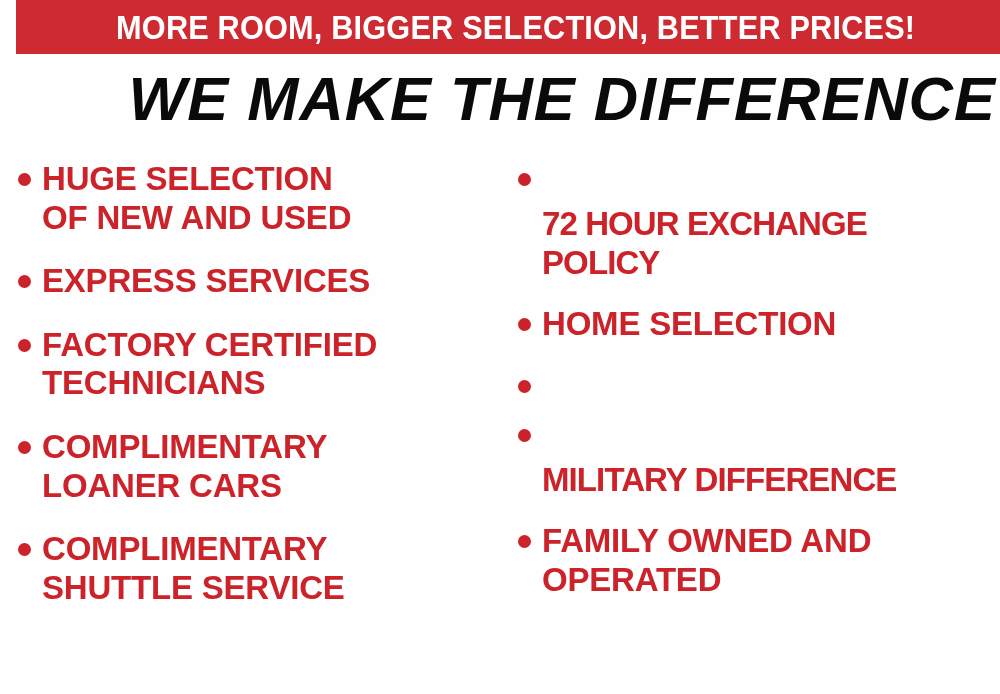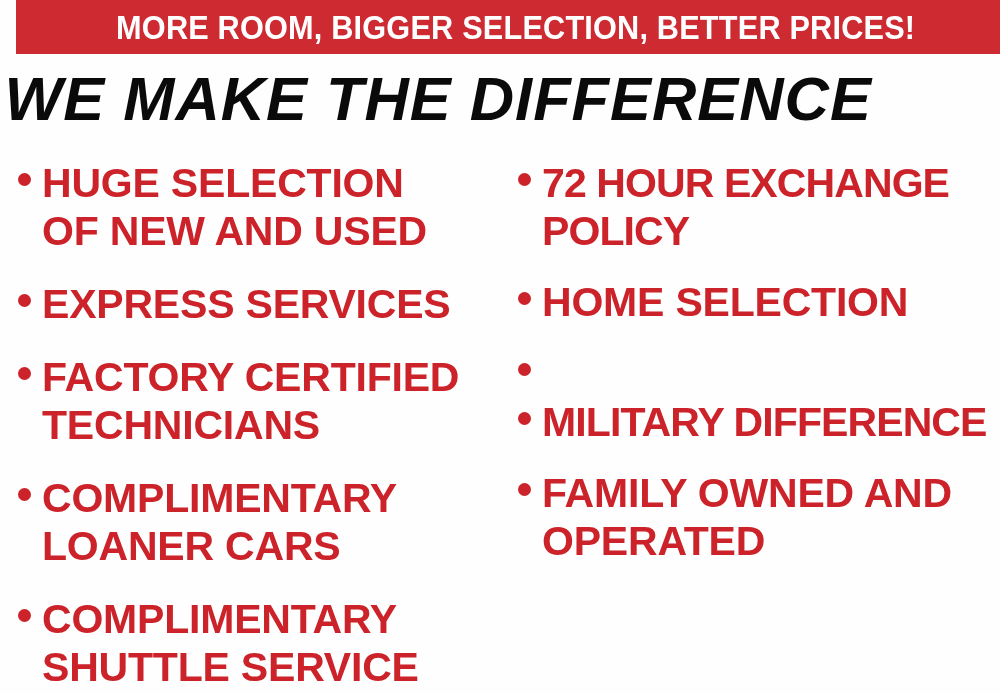--- a/index.html
+++ b/index.html
@@ -48,21 +48,21 @@
 
   
   .headline-wrap {
     position: absolute;
     left: 0;
     top: 60px;
     width: 1000px;
     height: 78px;
     display: flex;
     align-items: center;
-    justify-content: flex-start;
+    justify-content: flex-end;
   }
   .headline {
     color: #0a0a0a;
     font-family: "Liberation Sans Narrow", "Liberation Sans", sans-serif;
     font-weight: bold;
     font-style: italic;
     font-size: 62px;
     letter-spacing: 1px;
     white-space: nowrap;
     line-height: 1;
@@ -108,27 +108,28 @@
     height: 13px;
     border-radius: 50%;
     background: #cc2229;
     margin-top: 13px;
     margin-right: 11px;
   }
   .feature-text {
     color: #cc2229;
     font-family: "Liberation Sans", sans-serif;
     font-weight: bold;
-    font-size: 41px;
+    font-size: 33px;
     line-height: 1.17;
     letter-spacing: -0.2px;
     white-space: pre-line;
   }
   .feature-text.tight {
     letter-spacing: -0.9px;
+    margin-top: 45px;
   }
 </style>
 </head>
 <body>
 
 <div class="banner">
 
   <div class="header-bar">
     <div class="header-text">MORE ROOM, BIGGER SELECTION, BETTER PRICES!</div>
   </div>

